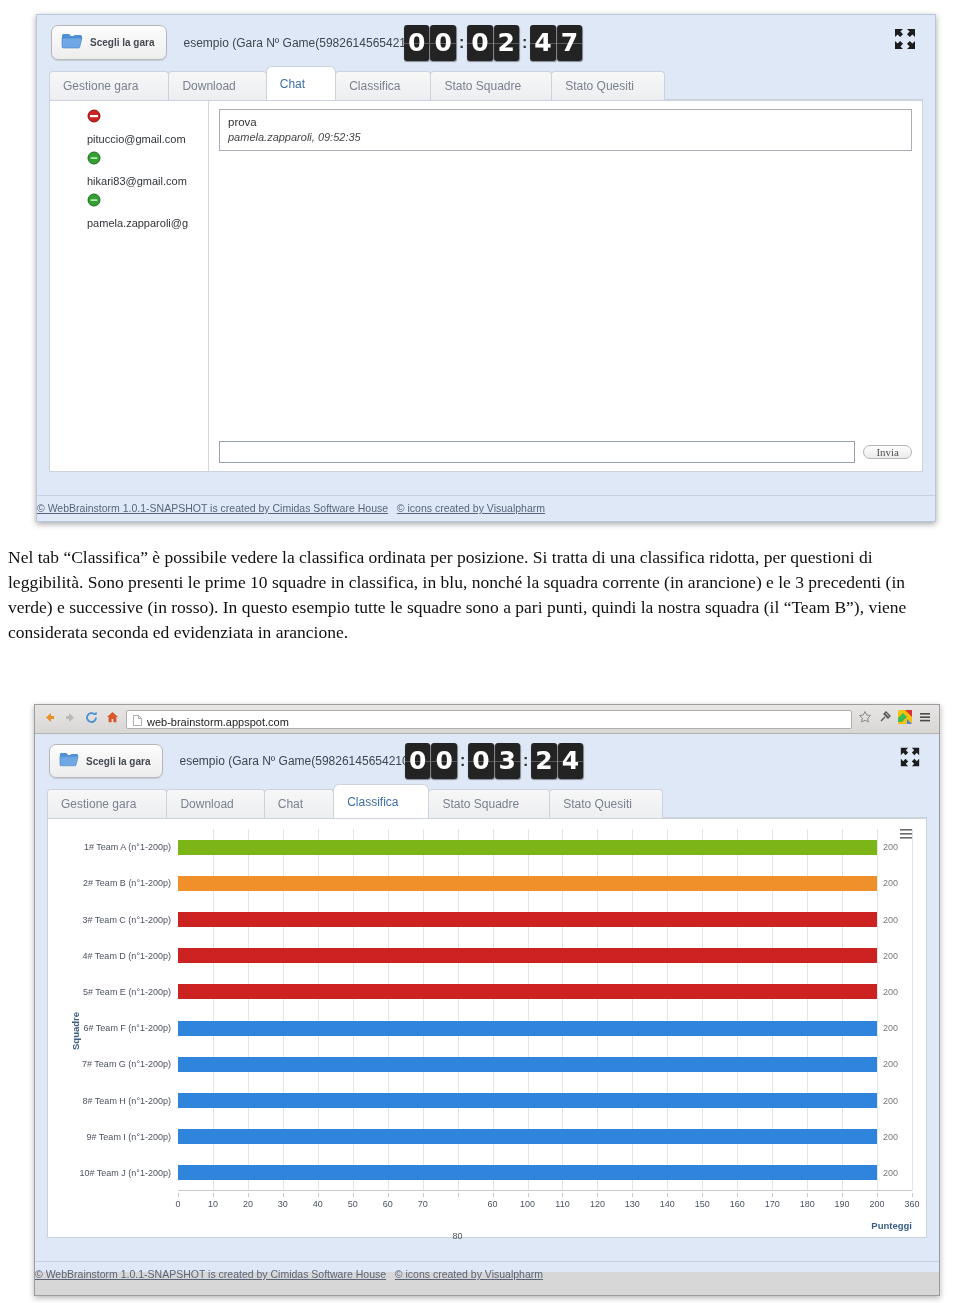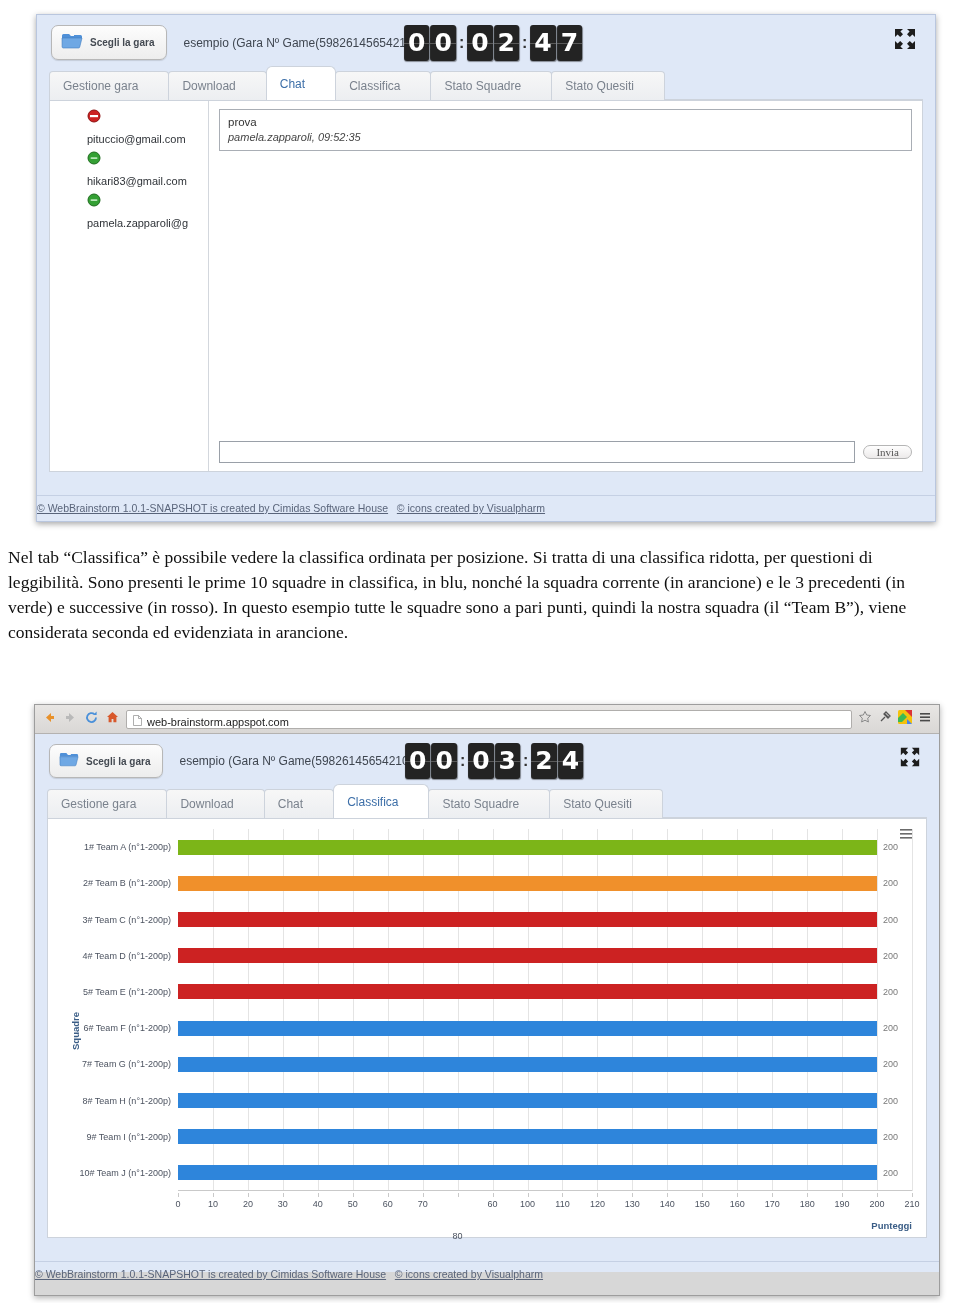--- a/index.html
+++ b/index.html
@@ -801,21 +801,21 @@
             <div class="xtick" style="left: 76.1905%;">160</div>
             <div class="xtickmark" style="left: 80.9524%;"></div>
             <div class="xtick" style="left: 80.9524%;">170</div>
             <div class="xtickmark" style="left: 85.7143%;"></div>
             <div class="xtick" style="left: 85.7143%;">180</div>
             <div class="xtickmark" style="left: 90.4762%;"></div>
             <div class="xtick" style="left: 90.4762%;">190</div>
             <div class="xtickmark" style="left: 95.2381%;"></div>
             <div class="xtick" style="left: 95.2381%;">200</div>
             <div class="xtickmark" style="left: 100%;"></div>
-            <div class="xtick" style="left: 100%;">210</div>
+            <div class="xtick" style="left: 100%;">360</div>
           </div>
         <div class="xaxis-title">Punteggi</div>
 
       </div>
     </div>
 
     <div class="app-footer">
       <span>© WebBrainstorm 1.0.1-SNAPSHOT is created by Cimidas Software House</span>
       &nbsp;
       <span>© icons created by Visualpharm</span>

